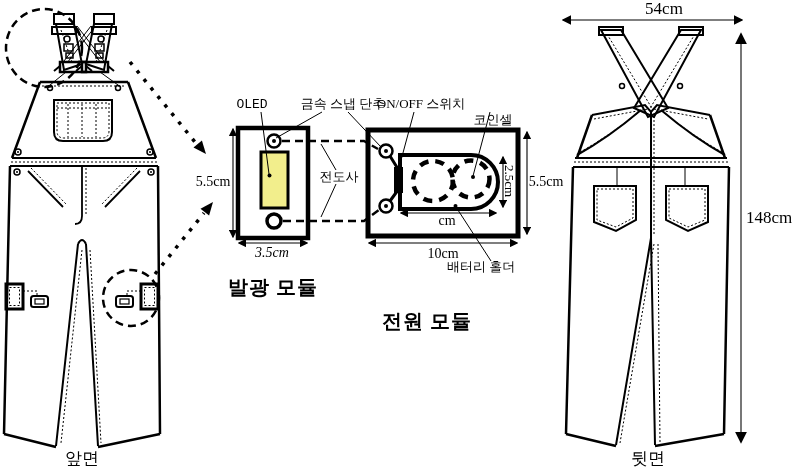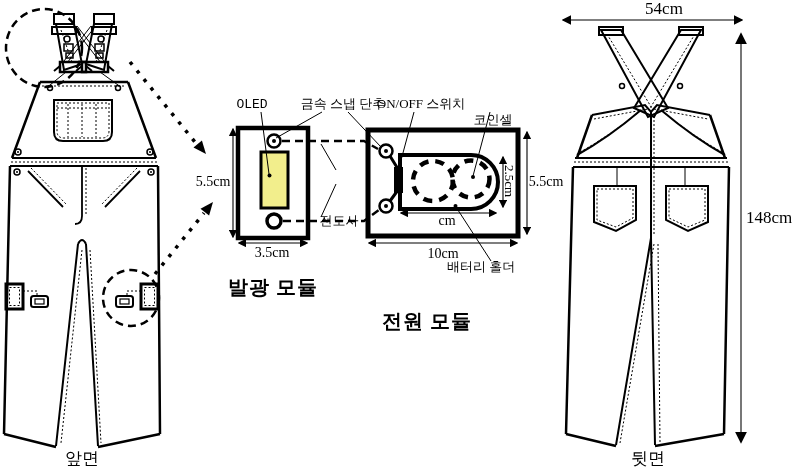--- a/index.html
+++ b/index.html
@@ -200,24 +200,24 @@
   </g>
 
   <line x1="563" y1="20" x2="742" y2="20" stroke="#000" stroke-width="1.2" marker-start="url(#ah)" marker-end="url(#ah)"></line>
   <line x1="741" y1="34" x2="741" y2="442" stroke="#4a4a4a" stroke-width="1.5" marker-start="url(#ah)" marker-end="url(#ah)"></line>
 </svg>
 
 <div class="lbl sm" style="left:252px;top:98px;font-family:Liberation Mono, monospace;">OLED</div>
 <div class="lbl sm" style="left:343px;top:97px;text-align:right;">금속 스냅 단추</div>
 <div class="lbl sm" style="left:421px;top:97px;">ON/OFF 스위치</div>
 <div class="lbl sm" style="left:493px;top:97px;margin-top:16px;">코인셀</div>
-<div class="lbl sm" style="left:339px;top:170px;margin-top:44px;">전도사</div>
+<div class="lbl sm" style="left:339px;top:170px;">전도사</div>
 <div class="lbl dim" style="left:213px;top:174px;">5.5cm</div>
 <div class="lbl dim" style="left:546px;top:174px;">5.5cm</div>
-<div class="lbl dim" style="left:272px;top:245px;">3.5cm</div>
+<div class="lbl dim" style="left:272px;top:245px;font-style:italic;">3.5cm</div>
 <div class="lbl dim" style="left:443px;top:246px;">10cm</div>
 <div class="lbl dim" style="left:447px;top:213px;">cm</div>
 <div class="lbl rot" style="left:509px;top:181px;">2.5cm</div>
 <div class="lbl sm" style="left:481px;top:260px;text-align:center;">배터리 홀더</div>
 <div class="lbl mod" style="left:273px;top:276px;">발광 모듈</div>
 <div class="lbl mod" style="left:427px;top:276px;margin-top:34px;">전원 모듈</div>
 <div class="lbl big" style="left:653px;top:0px;margin-left:11px;">54cm</div>
 <div class="lbl big" style="left:746px;top:209px;transform:none;">148cm</div>
 <div class="lbl big" style="left:82px;top:450px;">앞면</div>
 <div class="lbl big" style="left:648px;top:450px;">뒷면</div>

